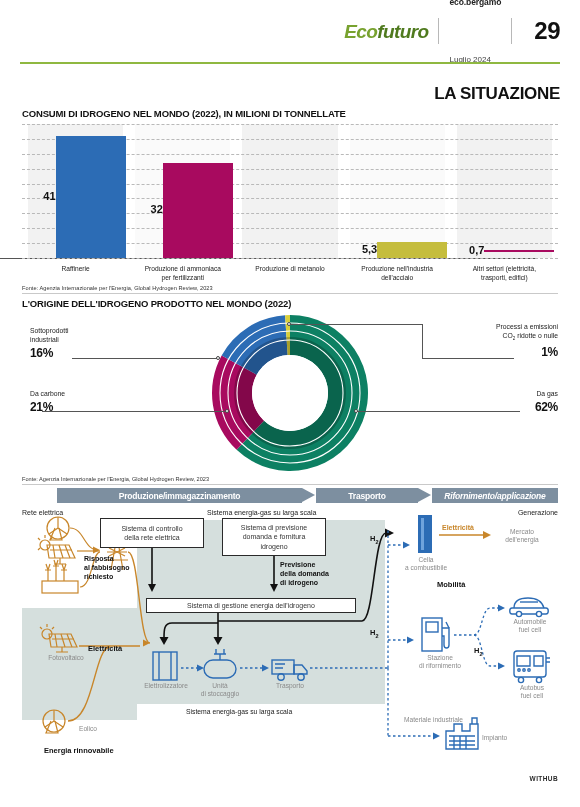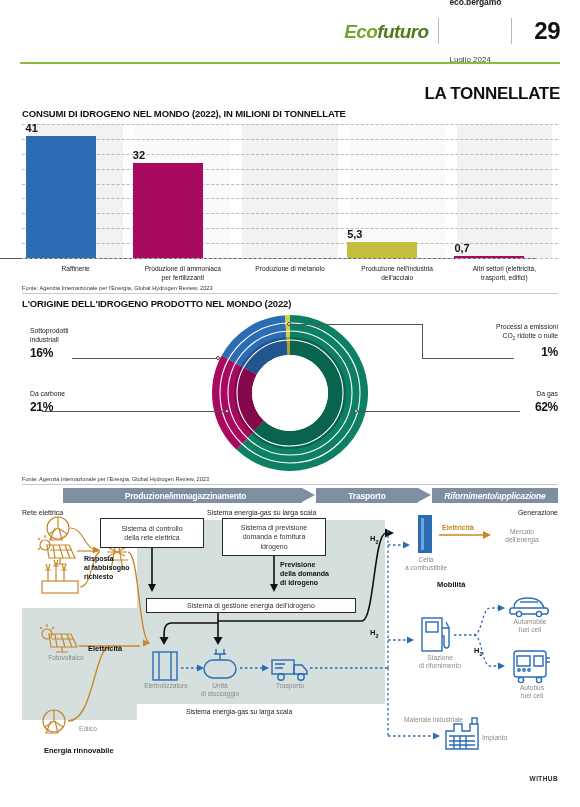--- a/index.html
+++ b/index.html
@@ -43,21 +43,21 @@
   }
   .barchart {
     position: absolute; left: 22px; top: 124px; width: 536px; height: 134px;
   }
   .grid-line {
     position: absolute; left: 0; width: 536px; height: 0;
     border-top: 1px dashed #b9b9b9;
   }
   .bar-col {
     position: absolute; bottom: 0; width: 100px;
-    display: flex; flex-direction: column; justify-content: flex-end; 
+    display: flex; flex-direction: row; justify-content: flex-end; align-items: center;
   }
   .bar-val {
     font-size: 11px; font-weight: bold; color: #111; margin-bottom: 2px; position: relative; z-index: 2;
   }
   .bar-rect { width: 70px; position: relative; z-index: 2; }
   .axis-line { position:absolute; left:0; top:258px; width:536px; height:1px; background:#555; }
 
   .bar-labels { position: absolute; left: 22px; top: 261px; width: 536px; height: 26px; }
   .bar-lab {
     position: absolute; width: 118px; text-align: center;
@@ -126,21 +126,21 @@
   <div class="mast-div"></div>
   <div class="mast-sub">
     <span class="s1">eco.bergamo</span>
     <span class="s2">Luglio 2024</span>
   </div>
   <div class="mast-div"></div>
   <div class="mast-pageno">29</div>
 </div>
 <div class="mast-rule"></div>
 
-<div class="section-kicker">LA TONNELLATE</div>
+<div class="section-kicker">LA SITUAZIONE</div>
 
 <div class="chart1-title">CONSUMI DI IDROGENO NEL MONDO (2022), IN MILIONI DI TONNELLATE</div>
 
 <div class="barchart" id="barchart">
     <div class="plot-bg" style="position: absolute; left: 6px; top: 0px; width: 95.2px; height: 134px; background: rgb(242, 242, 242); z-index: 0;"></div>
     <div class="plot-bg" style="position: absolute; left: 113.2px; top: 0px; width: 95.2px; height: 134px; background: rgb(250, 250, 250); z-index: 0;"></div>
     <div class="plot-bg" style="position: absolute; left: 220.4px; top: 0px; width: 95.2px; height: 134px; background: rgb(242, 242, 242); z-index: 0;"></div>
     <div class="plot-bg" style="position: absolute; left: 327.6px; top: 0px; width: 95.2px; height: 134px; background: rgb(250, 250, 250); z-index: 0;"></div>
     <div class="plot-bg" style="position: absolute; left: 434.8px; top: 0px; width: 95.2px; height: 134px; background: rgb(242, 242, 242); z-index: 0;"></div>
     <div class="grid-line" style="top: 134px; z-index: 1;"></div>
@@ -243,21 +243,21 @@
     <span class="pct">62%</span>
   </div>
 </div>
 
 <div class="source2">Fonte: Agenzia Internazionale per l'Energia, Global Hydrogen Review, 2023</div>
 <div class="hr-thin2"></div>
 
 <div class="flow">
 
   <div class="phase-bar">
-    <div class="phase-seg" style="left:6px; width:245px;">Produzione/immagazzinamento</div>
+    <div class="phase-seg" style="left:0; width:245px;">Produzione/immagazzinamento</div>
     <div class="phase-arrow" style="left:245px;"></div>
     <div class="phase-seg" style="left:259px; width:102px;">Trasporto</div>
     <div class="phase-arrow" style="left:361px;"></div>
     <div class="phase-seg" style="left:375px; width:126px;font-style:italic;">Rifornimento/applicazione</div>
   </div>
 
   <div class="flow-cap" style="left:0; top:21px;">Rete elettrica</div>
   <div class="flow-cap" style="left:185px; top:21px;">Sistema energia-gas su larga scala</div>
   <div class="flow-cap" style="right:0; top:21px;">Generazione</div>
 

